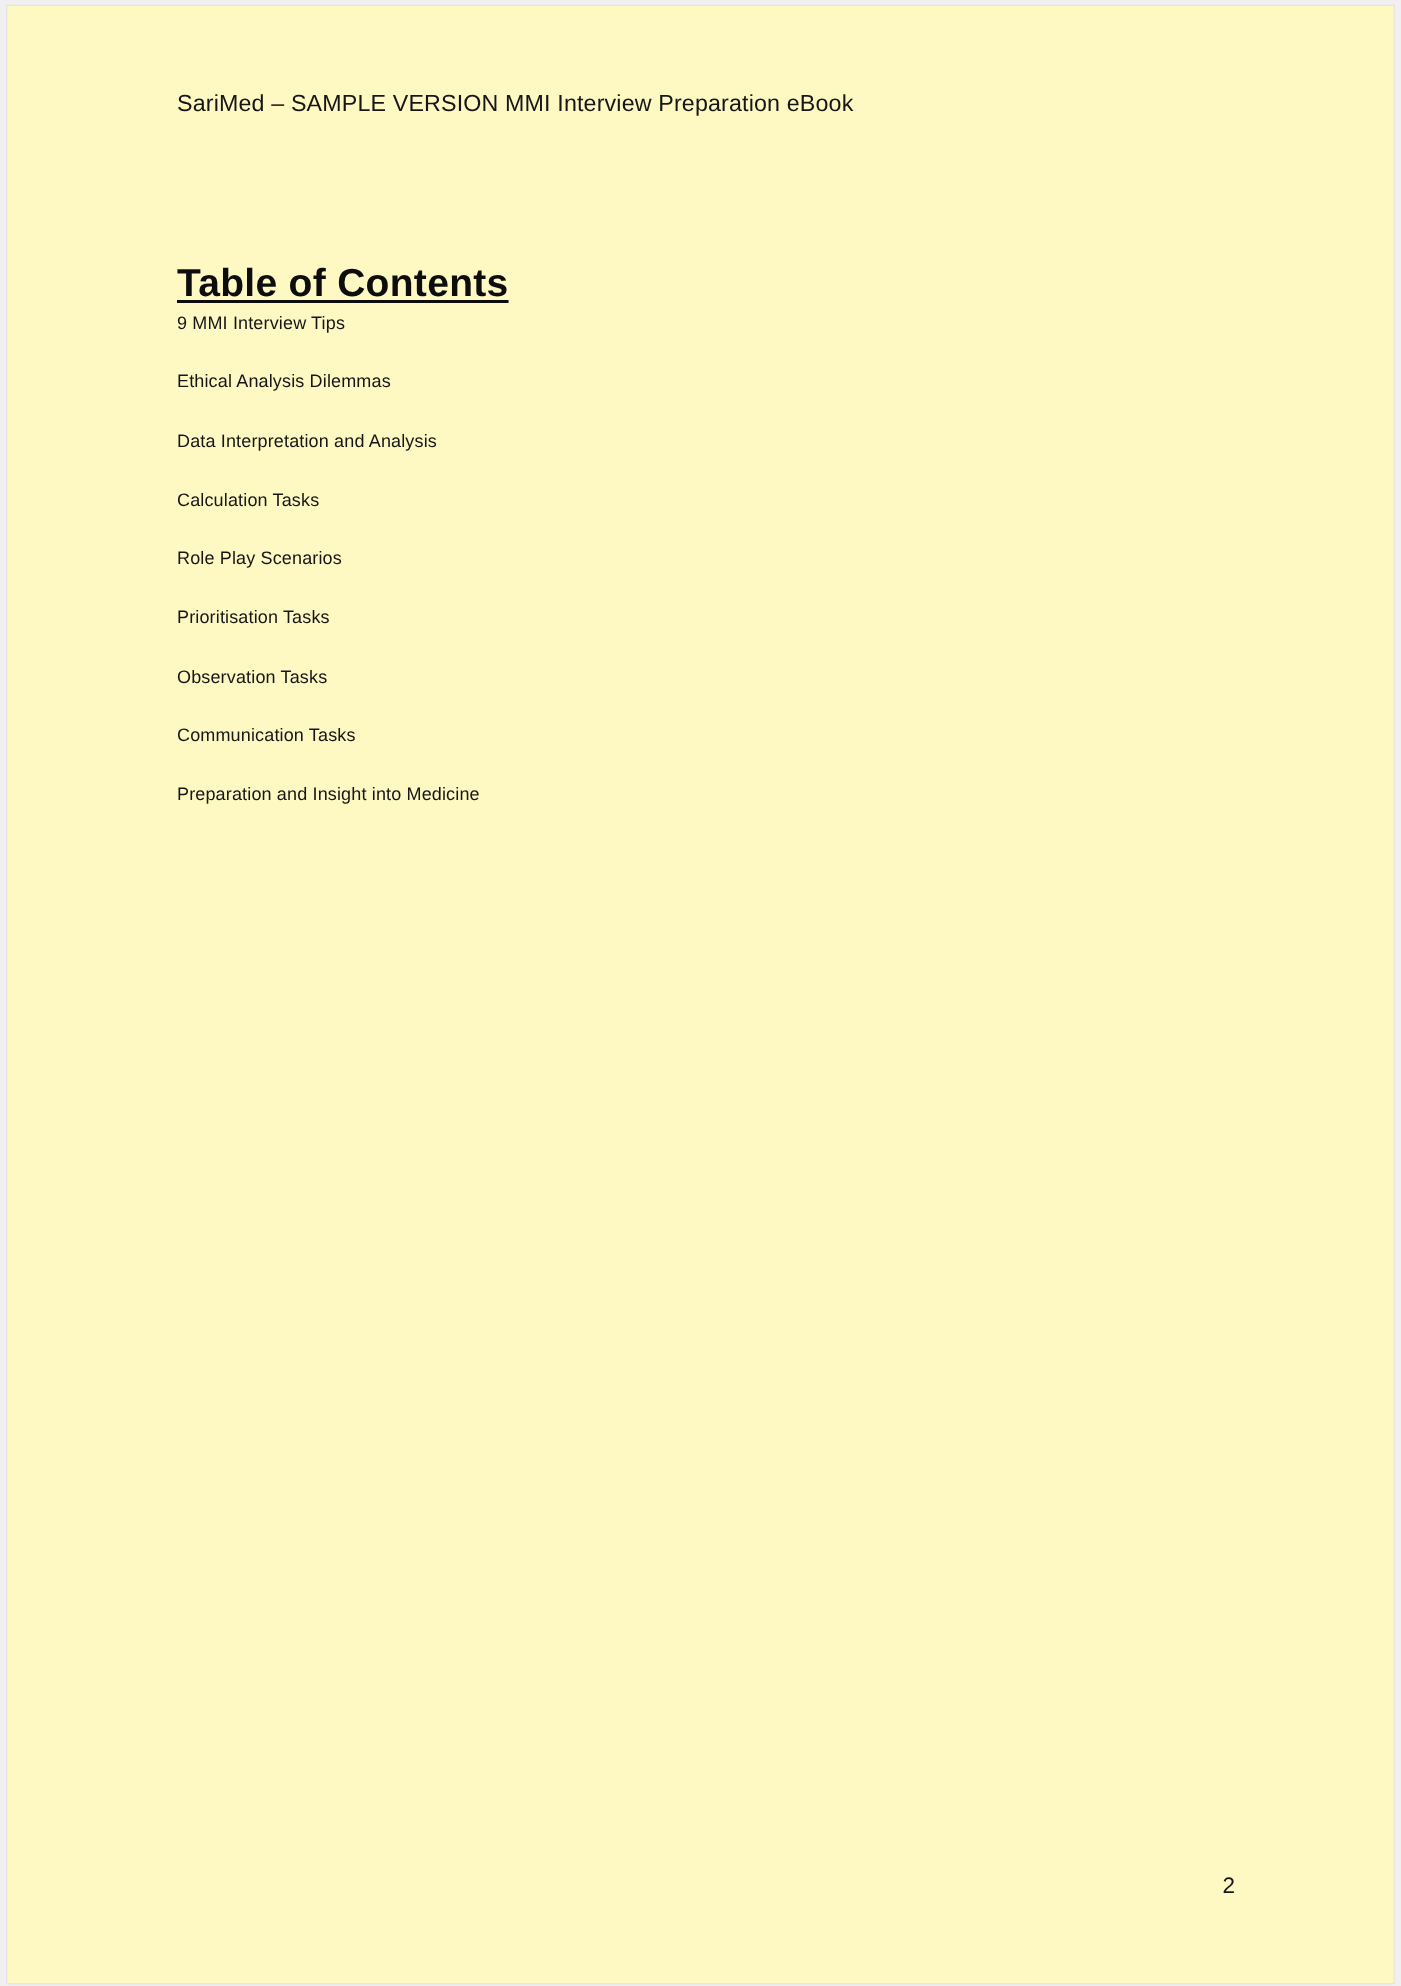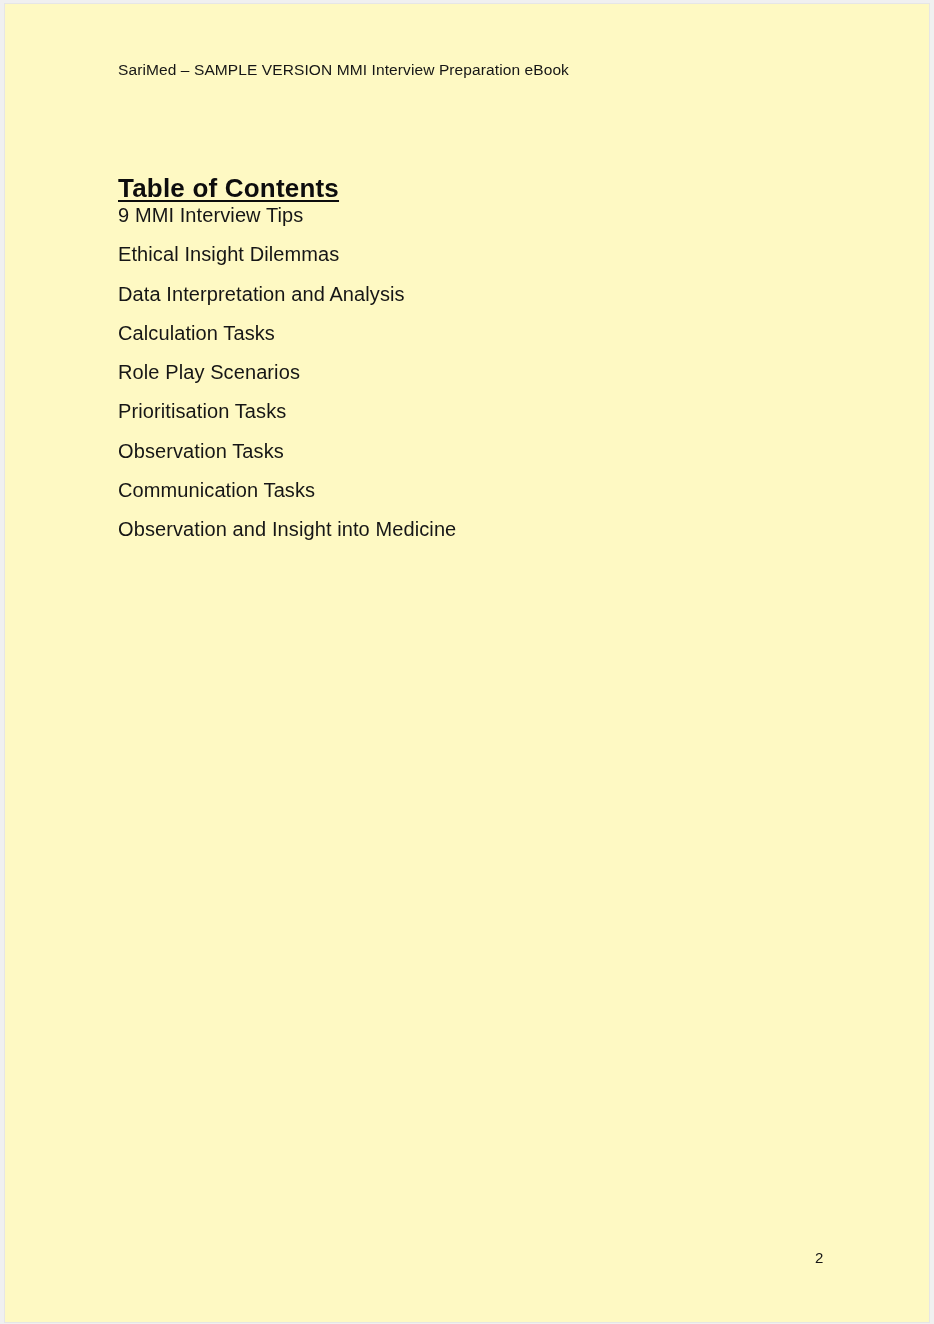--- a/index.html
+++ b/index.html
@@ -50,21 +50,21 @@
     position: absolute;
     left: 113px;
     top: 192px;
     margin: 0;
     padding: 0;
     list-style: none;
   }
   .toc-list li {
     height: 39.3px;
     line-height: 39.3px;
-    font-size: 20px;
+    font-size: 12px;
     letter-spacing: 0.1px;
     color: #161616;
     white-space: nowrap;
   }
   .page-number {
     position: absolute;
     left: 810px;
     top: 1245px;
     font-size: 15px;
     color: #161616;
@@ -74,25 +74,25 @@
 <body>
 
 <div class="doc-page">
 
   <div class="doc-header">SariMed – SAMPLE VERSION MMI Interview Preparation eBook</div>
 
   <h1 class="doc-heading">Table of Contents</h1>
 
   <ul class="toc-list">
     <li>9 MMI Interview Tips</li>
-    <li>Ethical Insight Dilemmas</li>
+    <li>Ethical Analysis Dilemmas</li>
     <li>Data Interpretation and Analysis</li>
     <li>Calculation Tasks</li>
     <li>Role Play Scenarios</li>
     <li>Prioritisation Tasks</li>
     <li>Observation Tasks</li>
     <li>Communication Tasks</li>
-    <li>Observation and Insight into Medicine</li>
+    <li>Preparation and Insight into Medicine</li>
   </ul>
 
   <div class="page-number">2</div>
 
 </div>
 
 </body></html>

